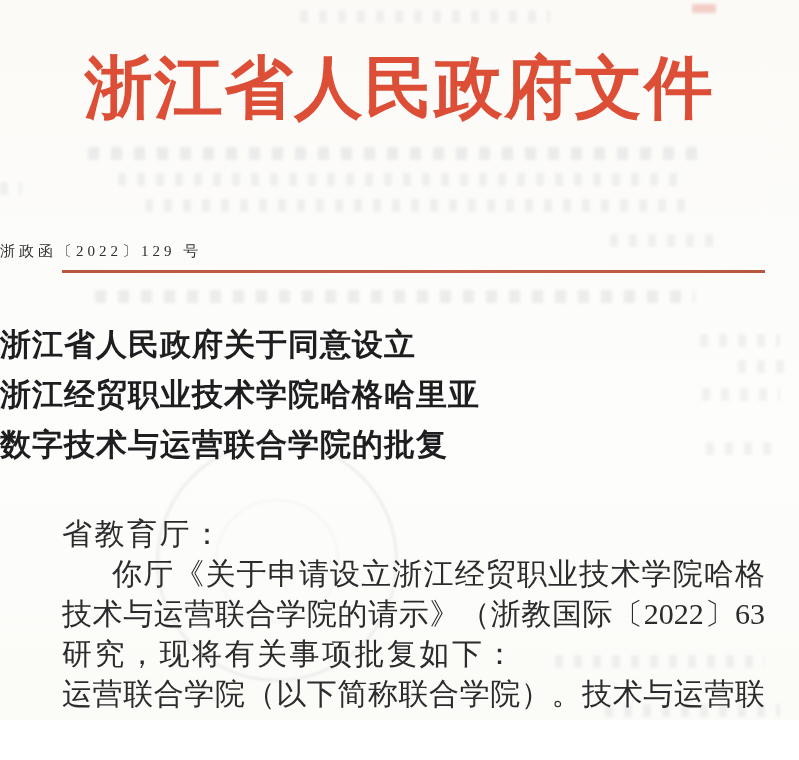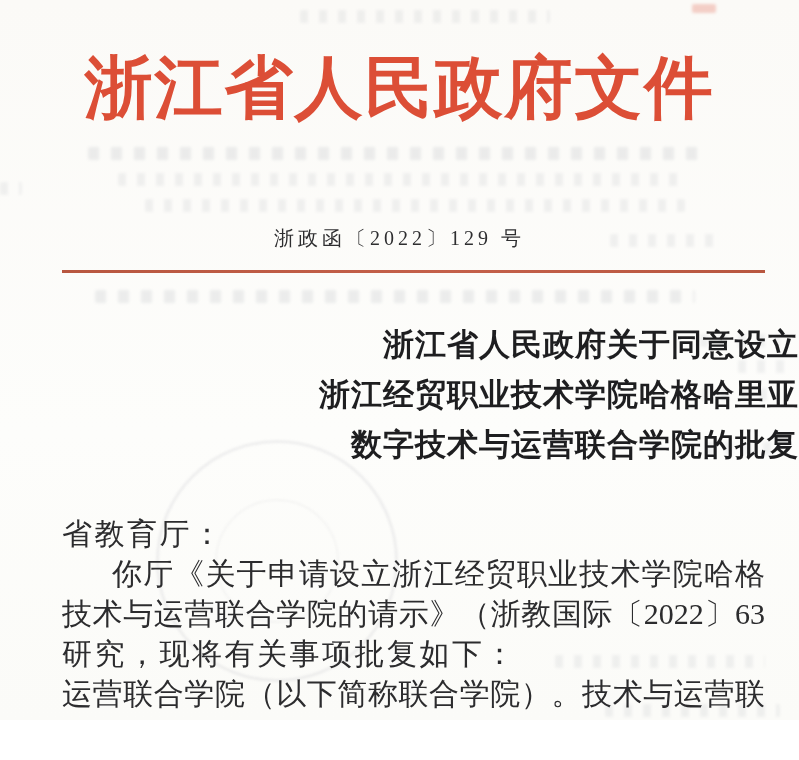--- a/index.html
+++ b/index.html
@@ -67,45 +67,44 @@
     font-size: 68px;
     line-height: 92px;
     font-weight: bold;
     letter-spacing: 2px;
     color: #dc4e36;
     white-space: nowrap;
   }
 
   .doc-number {
     position: absolute;
-    top: 223px;
+    top: 236px;
     left: 0;
     width: 100%;
-    text-align: center;
-    font-size: 20px;
+    font-size: 15px;
     line-height: 30px;
     letter-spacing: 4px;
     color: #2e2e30;
   }
 
   .red-rule {
     position: absolute;
     top: 270px;
     left: 62px;
     width: 703px;
     height: 3px;
     background: linear-gradient(90deg, #b85740, #c4604a 55%, #b85740);
   }
 
   .doc-title {
     position: absolute;
     top: 320px;
     left: 0;
     width: 100%;
-    text-align: right;
+    text-align: left;
     font-size: 31px;
     line-height: 50px;
     font-weight: bold;
     letter-spacing: 1px;
     color: #1e1e20;
   }
   .doc-title .t-line { white-space: nowrap; }
 
   .body-text {
     position: absolute;

